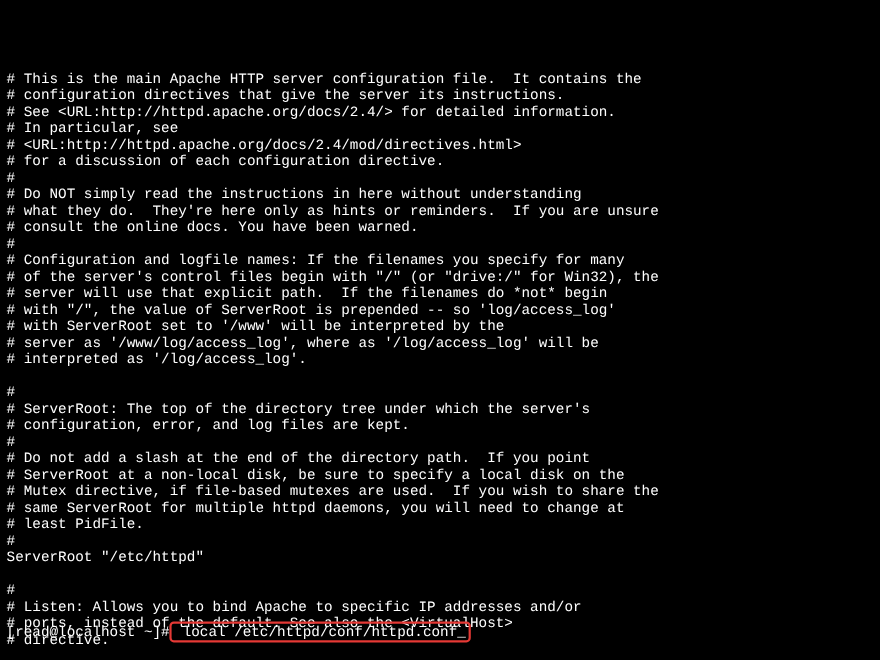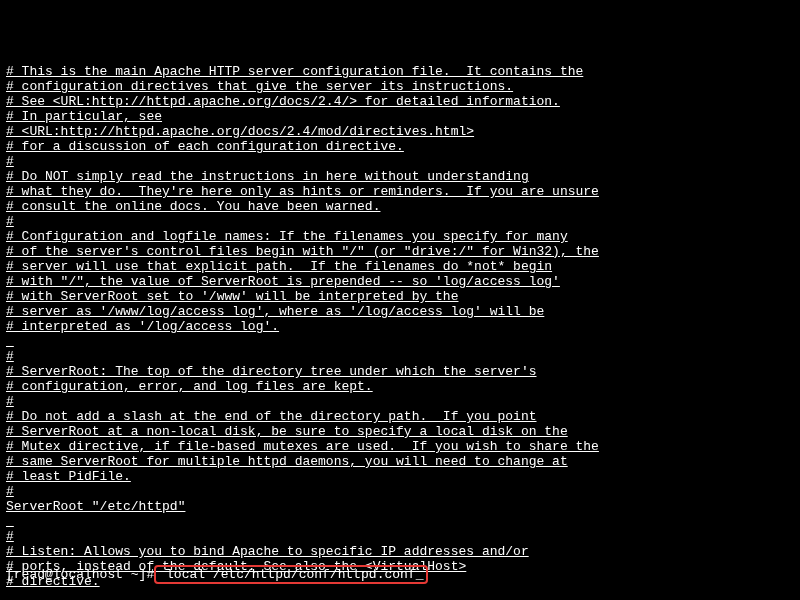--- a/index.html
+++ b/index.html
@@ -9,21 +9,21 @@
       font-family: "Courier New", Courier, monospace;
       font-size: 13px;
       line-height: 15px;
       width: 800px;
       height: 600px;
       overflow: hidden;
       padding: 4px 6px;
       white-space: pre;
       position: relative;
     }
-    .terminal-line { display: block; text-decoration: underline; }
+    .terminal-line { display: block; }
     .prompt-line {
       position: absolute;
       bottom: 16px;
       left: 6px;
     }
     .highlight-box {
       border: 2px solid #e53935;
       border-radius: 4px;
       padding: 0 2px;
       display: inline-block;

